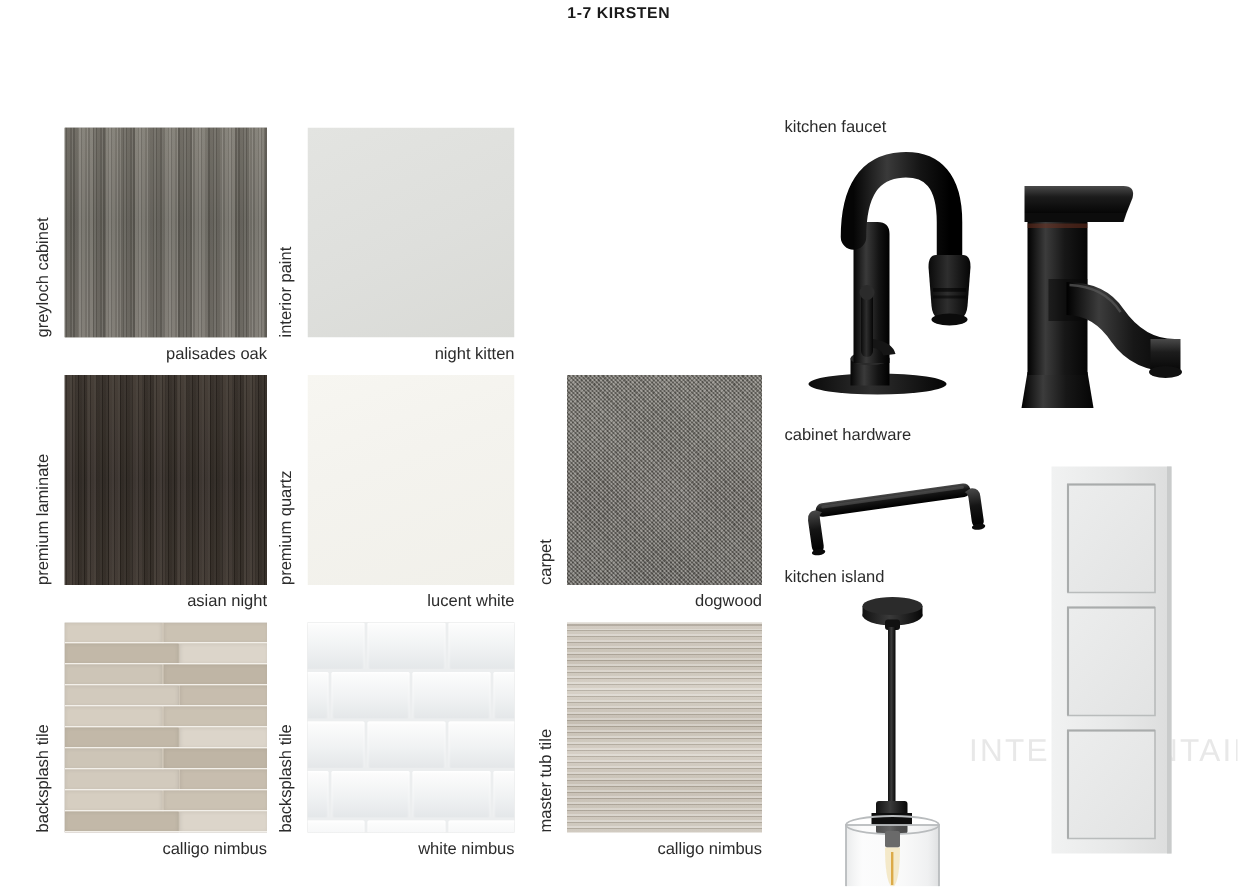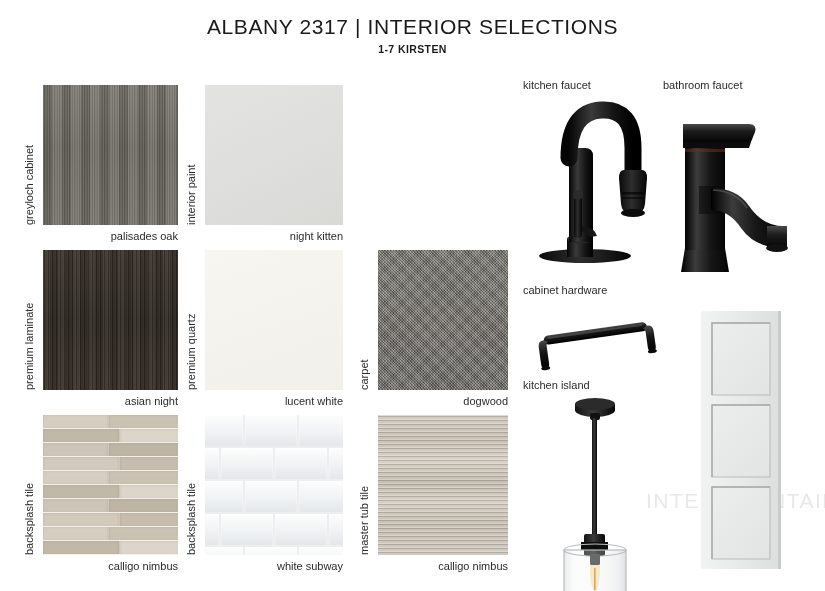--- a/index.html
+++ b/index.html
@@ -175,21 +175,20 @@
 <body>
 
 <div class="board">
 
   <div class="watermark">
     <div class="wm-line1">INTERMOUNTAIN</div>
     <div class="wm-line2">MLS</div>
   </div>
 
   <div class="header">
-    <div class="title">ALBANY 2317 | INTERIOR SELECTIONS</div>
     <div class="subtitle">1-7 KIRSTEN</div>
   </div>
 
   <div class="swatch-cell" style="left:21px;top:85px;width:157px;height:160px;">
     <div class="vlabel">
       <span>greyloch cabinet</span>
     </div>
     <div class="swatch-box">
       <div class="tex-greyloch"></div>
     </div>
@@ -326,21 +325,21 @@
             <div class="stile" style="flex: 0 0 52px;"></div>
             <div class="stile" style="flex: 0 0 52px;"></div>
           </div>
           <div class="srow" style="top: 132px; margin-left: -14px;">
             <div class="stile" style="flex: 0 0 52px;"></div>
             <div class="stile" style="flex: 0 0 52px;"></div>
             <div class="stile" style="flex: 0 0 52px;"></div>
           </div>
         </div>
     </div>
-    <div class="caption" style="width:138px;">white subway</div>
+    <div class="caption" style="width:138px;">white nimbus</div>
   </div>
 
   <div class="swatch-cell" style="left:356px;top:415px;width:152px;height:160px;">
     <div class="vlabel">
       <span>master tub tile</span>
     </div>
     <div class="swatch-box" style="width:130px;">
       <div class="tex-striate"></div>
     </div>
     <div class="caption" style="width:130px;">calligo nimbus</div>
@@ -378,21 +377,20 @@
         <ellipse cx="100" cy="117" rx="12" ry="4" fill="#0b0b0b"></ellipse>
 
         <rect x="41" y="98" width="8" height="44" rx="4" fill="url(#blkB)"></rect>
         <rect x="40" y="94" width="10" height="10" rx="5" fill="#2b2b2b"></rect>
         <path d="M49 130 Q62 132 64 140 L56 141 Q54 136 49 136 Z" fill="#151515"></path>
       </svg>
     </div>
   </div>
 
   <div class="product-cell" style="left:663px;top:78px;width:155px;height:205px;">
-    <div class="product-label" style="top:0;">bathroom faucet</div>
     <div class="product-art" style="top:24px;">
       <svg width="140" height="178" viewBox="0 0 140 178">
         <defs>
           <linearGradient id="bfA" x1="0" y1="0" x2="1" y2="0">
             <stop offset="0%" stop-color="#000"></stop>
             <stop offset="30%" stop-color="#3c3c3c"></stop>
             <stop offset="62%" stop-color="#171717"></stop>
             <stop offset="100%" stop-color="#050505"></stop>
           </linearGradient>
           <linearGradient id="bfB" x1="0" y1="0" x2="0" y2="1">

